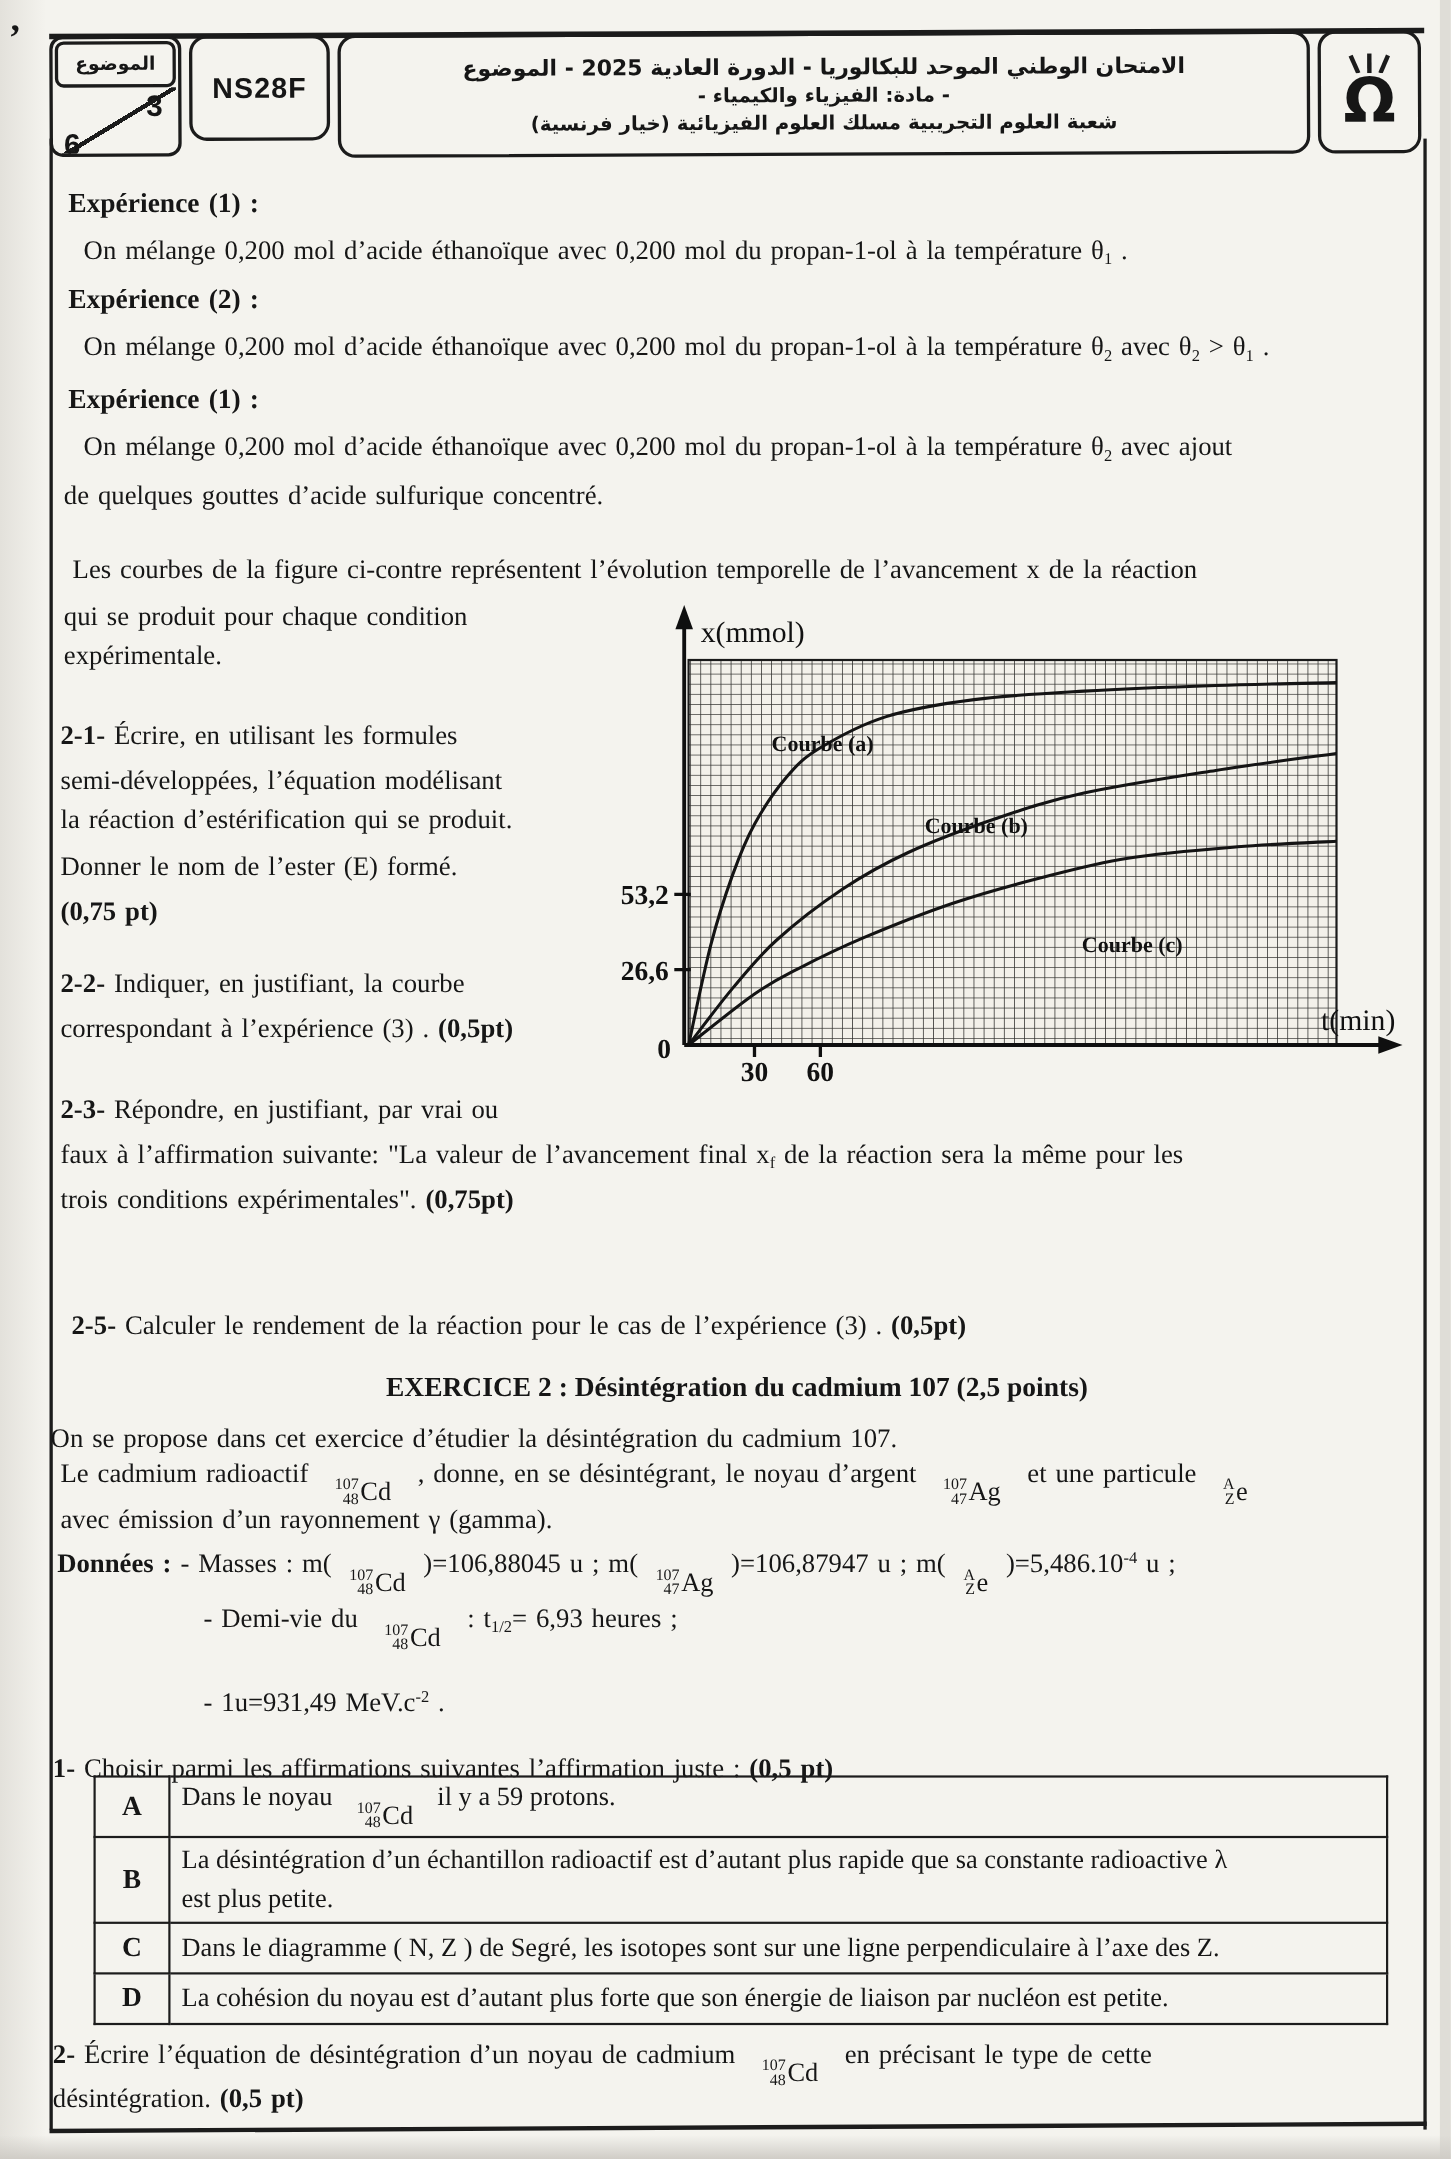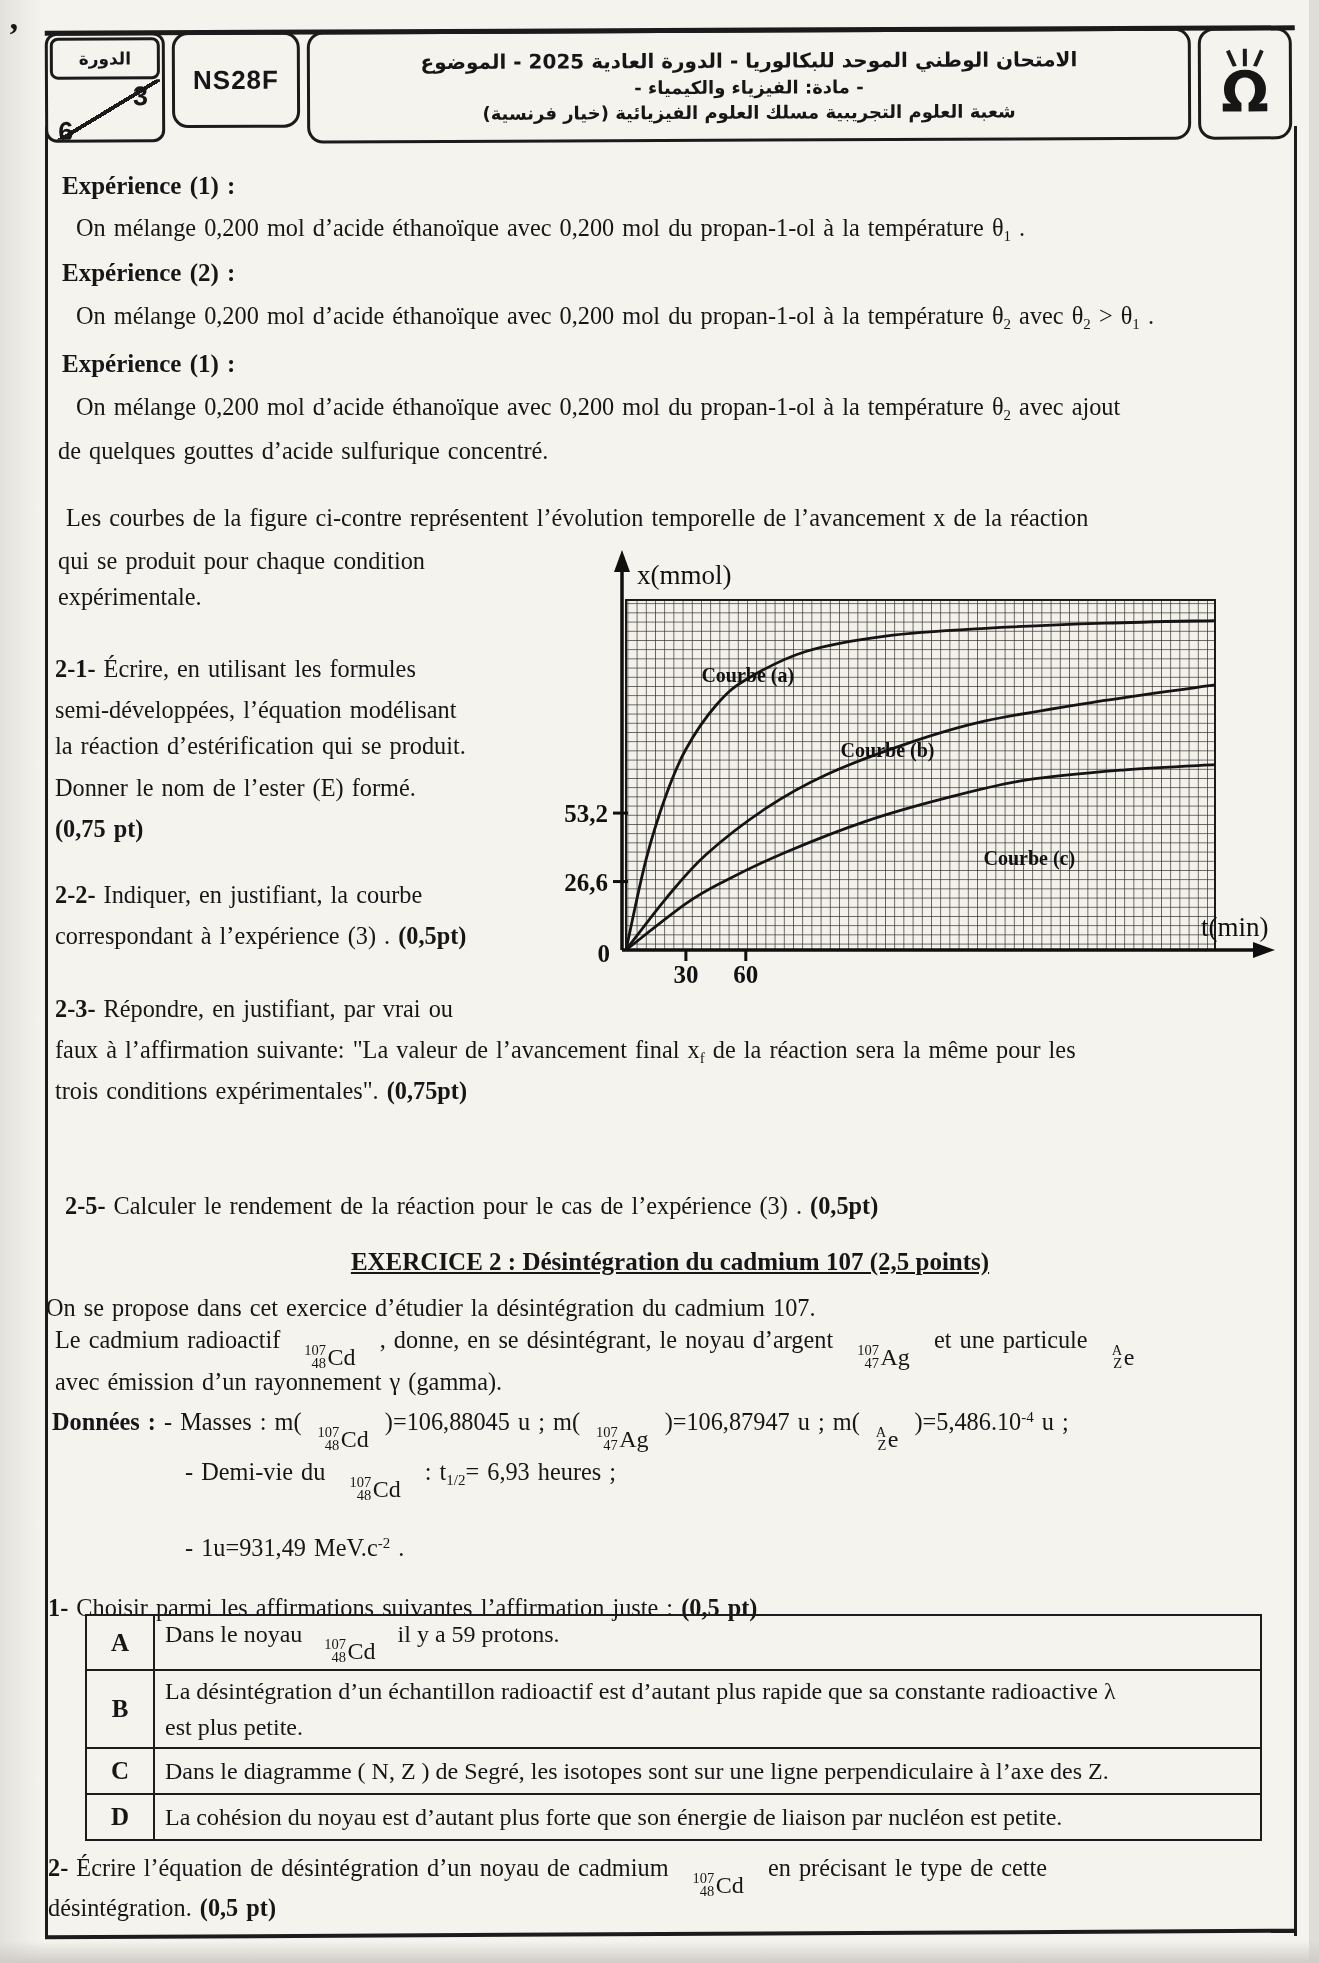--- a/index.html
+++ b/index.html
@@ -38,21 +38,21 @@
   
   .frame-left{position:absolute;left:45px;top:126px;width:3px;height:1810px;background:#1c1c1c;}
   .frame-right{position:absolute;left:1294px;top:126px;width:3px;height:1810px;background:#1c1c1c;}
   .frame-bottom{position:absolute;left:45px;top:1932px;width:1252px;height:3.5px;background:#1c1c1c;
           transform:rotate(-0.3deg);}
 
   
   .ln{position:absolute;font-size:24.3px;line-height:40px;white-space:nowrap;word-spacing:2px;}
   .ln b{font-weight:bold;}
   .t-exp{font-weight:bold;font-size:25px;}
-  .center-title{position:absolute;left:45px;width:1250px;text-align:center;font-weight:bold;font-size:25px;text-decoration:underline;}
+  .center-title{position:absolute;left:45px;width:1250px;text-align:center;font-weight:bold;font-size:25px;}
   sub{font-size:15px;vertical-align:-5px;line-height:0;}
   sup{font-size:15px;vertical-align:8px;line-height:0;}
   .nuc{display:inline-flex;align-items:center;vertical-align:-7px;margin:0 16px;}
   .nucv{display:inline-flex;flex-direction:column;align-items:flex-end;line-height:13px;
         font-size:14.5px;margin-right:1.5px;font-weight:normal;}
   .nuc .sym{font-size:24px;}
 
   
   .qtable{position:absolute;left:85px;top:1614px;width:1177px;border:2.5px solid #1c1c1c;
           border-collapse:collapse;box-sizing:border-box;}
@@ -67,21 +67,21 @@
 </head>
 <body>
 
 <div class="page">
   <div class="left-gutter"></div>
   <div class="right-edge"></div>
   <div class="artifact-quote">’</div>
 
   <div class="header">
     <div class="hbox page-box">
-      <div class="page-label">الدورة</div>
+      <div class="page-label">الموضوع</div>
       <div class="page-diag">
         <span class="pg-top">3</span>
         <span class="pg-bot">6</span>
       </div>
     </div>
     <div class="hbox code-box">
       <span>NS28F</span>
     </div>
     <div class="hbox title-box">
       <div class="title-l1">الامتحان الوطني الموحد للبكالوريا - الدورة العادية 2025 - الموضوع</div>

